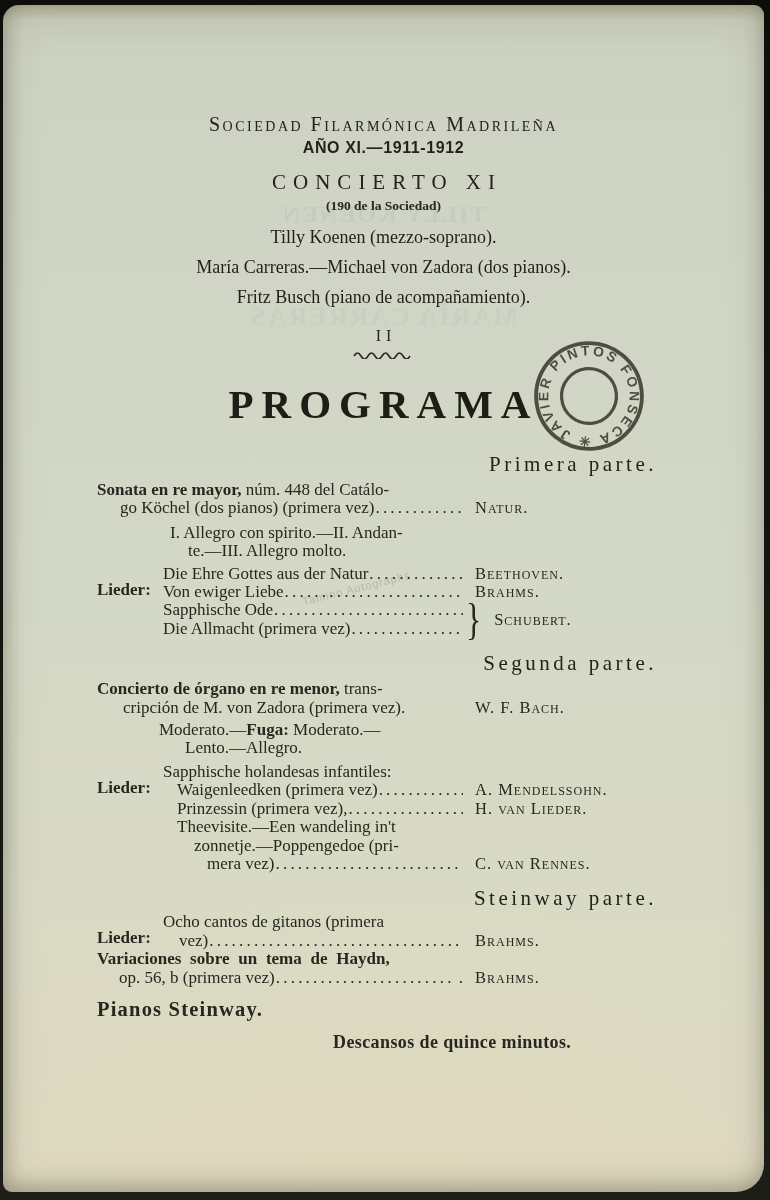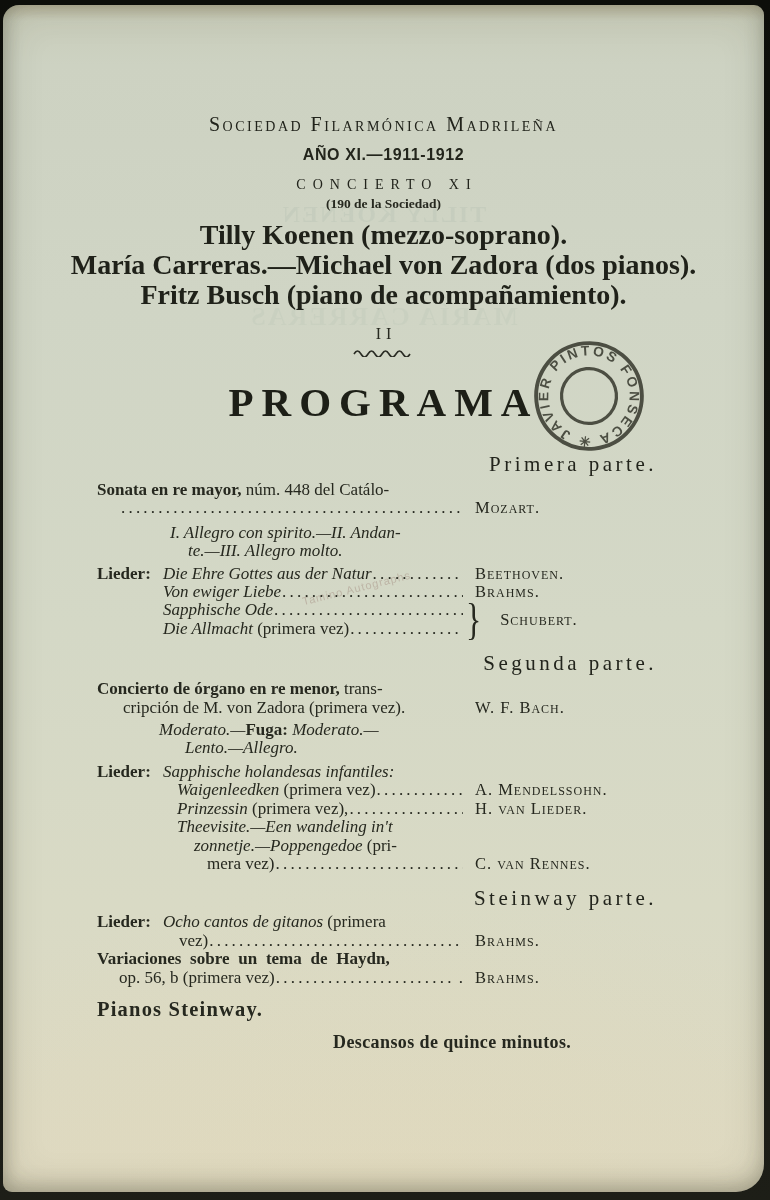--- a/index.html
+++ b/index.html
@@ -16,54 +16,54 @@
   }
   .ghost{position:absolute;left:0;right:0;text-align:center;transform:scaleX(-1);
     font-weight:700;color:#7e9a8c;letter-spacing:2px;pointer-events:none}
   .g1{top:196px;font-size:24px;opacity:.10}
   .g2{top:297px;font-size:26px;opacity:.07}
   .wm{position:absolute;left:298px;top:577px;transform:rotate(-14deg);
     font-family:"Liberation Sans",sans-serif;font-size:11px;color:rgba(152,124,114,.38);letter-spacing:1px}
 
   .header{position:absolute;top:108px;left:0;right:0;text-align:center}
   .society{font-size:20px;font-variant:small-caps;letter-spacing:2.5px;color:#21231b}
-  .year{font-family:"Liberation Sans",sans-serif;font-weight:700;font-size:16px;letter-spacing:.6px;margin-top:10px;color:#23251c}
-  .concert{font-size:14px;letter-spacing:7px;margin-top:13px;padding-left:7px;color:#22241c}
+  .year{font-family:"Liberation Sans",sans-serif;font-weight:700;font-size:16px;letter-spacing:.6px;margin-top:3px;color:#23251c}
+  .concert{font-size:21px;letter-spacing:7px;margin-top:13px;padding-left:7px;color:#22241c}
   .concert-sub{font-size:13.5px;font-weight:700;margin-top:3px}
-  .artists{margin-top:8px;font-weight:700;font-size:28px;line-height:30px;color:#1f2119}
+  .artists{margin-top:8px;font-weight:400;font-size:18px;line-height:30px;color:#1f2119}
   .part-ii{margin-top:15px;font-size:16px;letter-spacing:5px;padding-left:5px}
   .squiggle{display:block;margin:5px auto 0;width:62px;height:9px}
   .programa{margin-top:21px;font-size:41px;font-weight:700;letter-spacing:8px;color:#1d1f17}
 
   .stamp{position:absolute;left:525px;top:330px;width:122px;height:122px;transform:rotate(-6deg);opacity:.88}
   .stamp circle{fill:none;stroke:#3a3c31}
   .sc1{stroke-width:3.8px}
   .sc2{stroke-width:3.2px}
   .stxt{font-family:"Liberation Sans",sans-serif;font-weight:700;font-size:13.6px;letter-spacing:2.5px;fill:#3a3c31}
 
   .main{position:absolute;left:94px;top:446px;width:586px;font-size:17px;line-height:18.4px}
   .pheading{width:560px;text-align:right;font-size:21px;letter-spacing:3.5px;line-height:26px;color:#22241c}
   .row{display:flex;align-items:flex-start}
   .grp{align-items:center}
   .lt{flex:0 0 366px;box-sizing:border-box;display:flex;align-items:baseline;min-width:0}
   .lt2{flex:0 0 366px;box-sizing:border-box;min-width:0}
   .sub{display:flex;align-items:baseline}
   .nw{white-space:pre}
   .b{font-weight:700}
-  .it{font-style:italic}
+  .it{}
   .dots{flex:1 1 0;min-width:0;overflow:hidden;white-space:nowrap;letter-spacing:3.2px;padding-left:1px}
   .comp{margin-left:12px;font-variant:small-caps;font-size:16.5px;letter-spacing:1px;white-space:nowrap}
   .bracewrap{display:flex;align-items:center;margin-left:0}
   .brace{font-size:44px;font-weight:400;display:inline-block;transform:scaleX(.72);line-height:36px}
-  .bracewrap .comp{margin-left:16px}
+  .bracewrap .comp{margin-left:10px}
   .tail{margin-left:8px}
   .perf{letter-spacing:.3px}
   .just{word-spacing:4.5px}
   .lieder{position:relative}
-  .llabel{position:absolute;left:0;top:0}
+  .llabel{position:absolute;left:0;top:16px}
   .i22{padding-left:22px}.i23{padding-left:23px}.i26{padding-left:26px}
   .i62{padding-left:62px}.i66{padding-left:66px}.i73{padding-left:73px}
   .i80{padding-left:80px}.i82{padding-left:82px}.i88{padding-left:88px}
   .i91{padding-left:91px}.i97{padding-left:97px}.i110{padding-left:110px}
   .mt2{margin-top:2px}.mt4{margin-top:4px}.mt5{margin-top:5px}.mt6{margin-top:6px}.mt12{margin-top:12px}
   .pianos{margin-top:10px;font-weight:700;font-size:20.5px;letter-spacing:1.2px;line-height:24px}
   .rest{margin-top:12px;font-weight:700;font-size:18px;margin-left:236px;letter-spacing:.4px}
 </style>
 </head>
 <body>
@@ -106,23 +106,24 @@
       <div class="pheading">Primera parte.</div>
 
       <div class="row mt4">
         <div class="lt">
             <span class="b nw">Sonata en re mayor,</span>
             <span class="nw"> núm. 448 del Catálo-</span>
           </div>
       </div>
       <div class="row">
         <div class="lt i23">
+            <span class="nw">go Köchel (dos pianos) (primera vez)</span>
             <span class="dots">................................................................</span>
           </div>
-        <div class="comp">Mozart.</div>
+        <div class="comp">Natur.</div>
       </div>
       <div class="row mt6">
           <div class="lt i73 it">I. Allegro con spirito.—II. Andan-</div>
         </div>
       <div class="row">
           <div class="lt i91 it">te.—III. Allegro molto.</div>
         </div>
 
       <div class="lieder mt4">
         <span class="llabel b">Lieder:</span>

